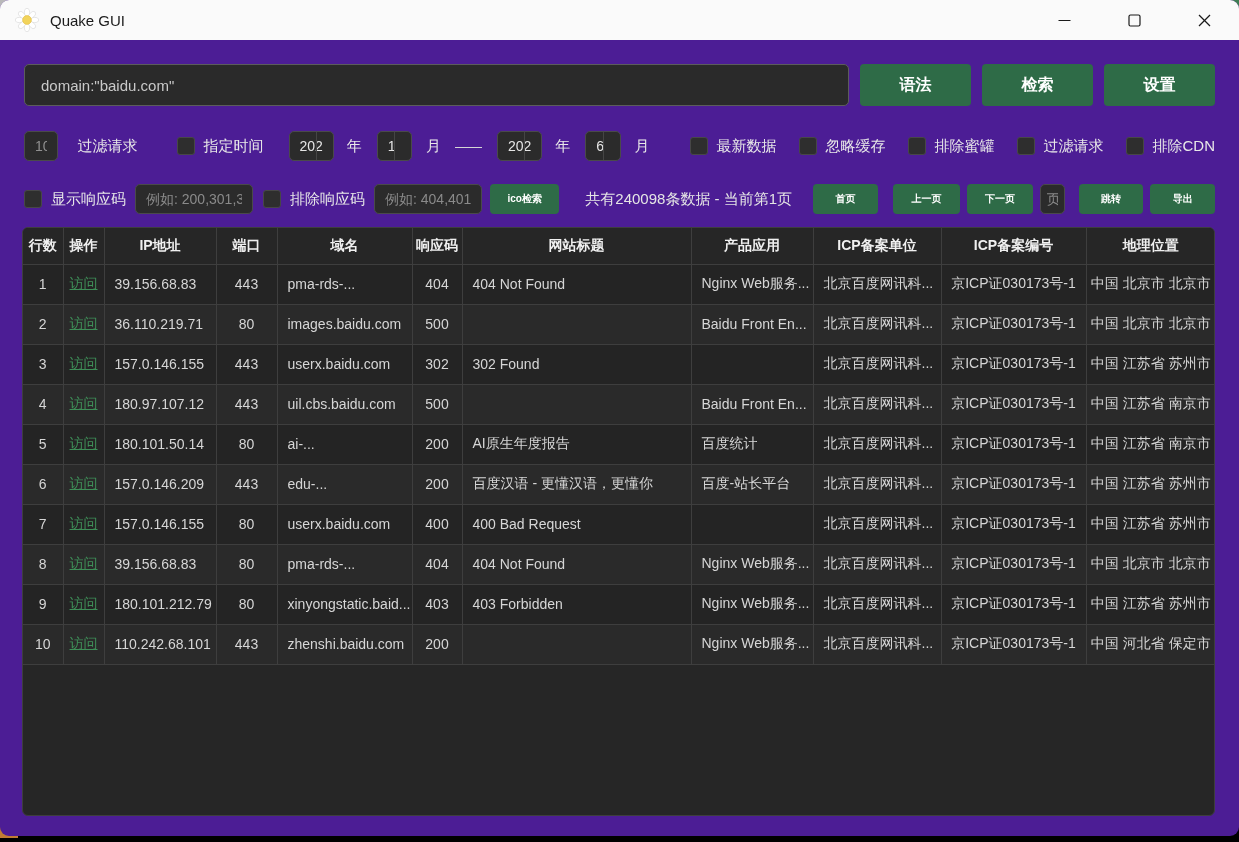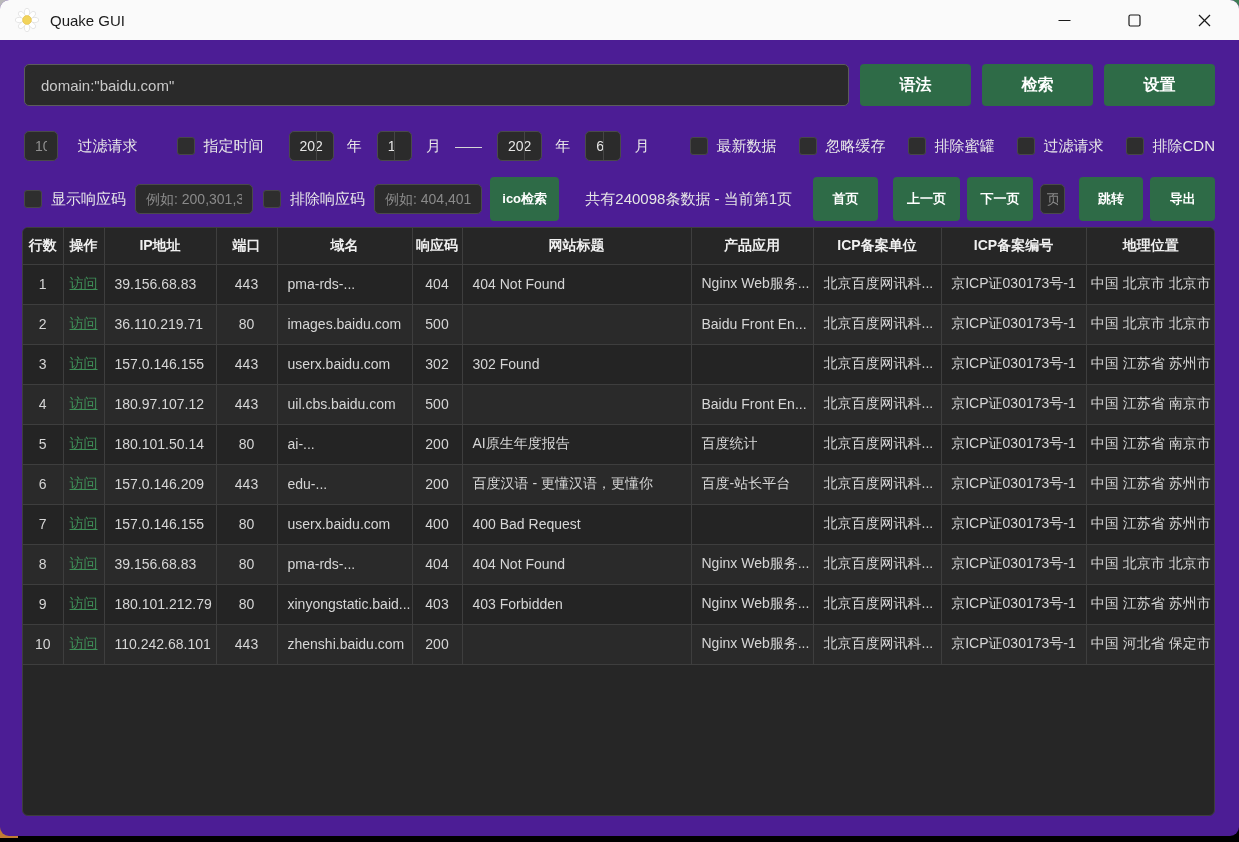--- a/index.html
+++ b/index.html
@@ -52,21 +52,21 @@
   .mini-input::placeholder { color:#8a8a8a; }
   .dim-text { color:#909090 !important; }
   .spin { position:relative; display:inline-block; height:30px; }
   .spin .divider { position:absolute; right:17px; top:1px; bottom:1px; width:1px; background:#454545; }
   .lbl { color:#e8e8e8; font-size:15px; white-space:nowrap; }
   .cb { width:18px; height:18px; background:#2e2e2e; border:1px solid #474747; border-radius:3px; flex:0 0 auto; cursor:pointer; }
   .range-sep { color:#d5d5d5; font-size:14px; letter-spacing:-1px; margin:0 4px; }
 
   
   .filter-row { position:absolute; left:24px; top:184px; width:1191px; height:30px; display:flex; align-items:center; }
-  .filter-row .btn-green { height:44px; font-size:13px; }
+  .filter-row .btn-green { height:30px; font-size:10px; }
   .summary { color:#e5e5e5; font-size:15px; white-space:nowrap; }
 
   
   .table-panel {
     position:absolute; left:22px; top:227px; width:1193px; height:589px;
     background:#262626; border:1px solid #3e3e3e; border-radius:6px; overflow:hidden;
   }
   table { width:100%; border-collapse:collapse; table-layout:fixed; }
   th, td {
     border-right:1px solid #3e3e3e; border-bottom:1px solid #3e3e3e;

